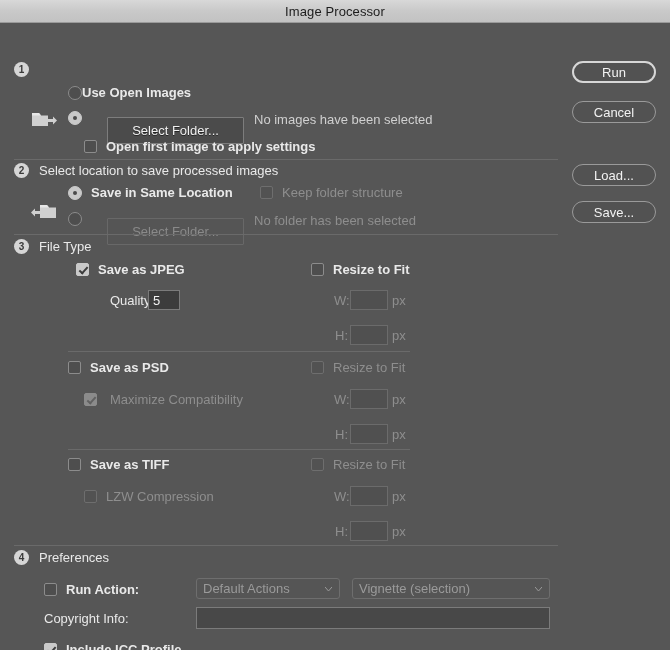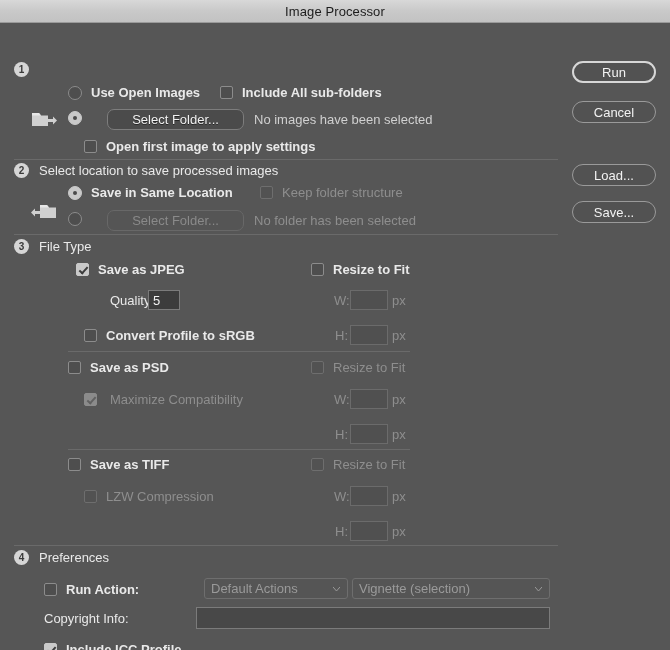--- a/index.html
+++ b/index.html
@@ -162,29 +162,30 @@
     width: 4px;
     height: 4px;
     border-radius: 50%;
     background: #4a4a4a;
   }
 
   
   .btn {
     box-sizing: border-box;
     border: 1px solid #7d7d7d;
-    border-radius: 7px;
+    border-radius: 1px;
     background: #4b4b4b;
     color: #f0f0f0;
     font-size: 13px;
     display: flex;
     align-items: center;
     justify-content: center;
-    height: 21px;
+    height: 27px;
     text-shadow: 0 1px 0 rgba(0,0,0,.5);
+    margin-top: 8px;
   }
   .btn.disabled {
     color: #8a8a8a;
     border-color: #686868;
     background: #555;
     text-shadow: none;
   }
 
   
   .sidebtn {
@@ -273,27 +274,23 @@
       <div class="folder-icon" style="left:31px; top:86px;">
         <svg width="26" height="19" viewBox="0 0 26 19">
           <path d="M1 4 L8 4 L10 6.5 L17 6.5 L17 17 L1 17 Z" fill="#d0d0d0"></path>
           <path d="M1 4 L8 4 L10 6.5 L1 6.5 Z" fill="#e6e6e6"></path>
           <path d="M17 10 L22 10 L22 7.5 L26 11.5 L22 15.5 L22 13 L17 13 Z" fill="#d0d0d0"></path>
         </svg>
       </div>
 
       <div class="row" style="left:68px; top:62px;">
         <span class="rb"></span>
-        <span class="lbl bold" style="margin-left:9px;">Use Open Images</span>
-      </div>
-
-      <div class="row" style="left:220px; top:62px;">
-        <span class="cb"></span>
-        <span class="lbl bold" style="margin-left:9px;">Include All sub-folders</span>
-      </div>
+        <span class="lbl bold" style="">Use Open Images</span>
+      </div>
+
 
       <div class="row" style="left:68px; top:88px;">
         <span class="rb selected"></span>
       </div>
 
       <div class="btn" style="position:absolute; left:107px; top:86px; width:137px;">Select Folder...</div>
 
       <div class="row" style="left:254px; top:89px;">
         <span class="lbl info">No images have been selected</span>
       </div>
@@ -361,24 +358,20 @@
       <div class="field" style="position:absolute; left:148px; top:267px; width:32px;">5</div>
 
       <div class="row" style="left:334px; top:270px;">
         <span class="lbl dim">W:</span>
       </div>
       <div class="field disabled" style="position:absolute; left:350px; top:267px; width:38px;"></div>
       <div class="row" style="left:392px; top:270px;">
         <span class="lbl dim">px</span>
       </div>
 
-      <div class="row" style="left:84px; top:305px;">
-        <span class="cb"></span>
-        <span class="lbl bold" style="margin-left:9px;">Convert Profile to sRGB</span>
-      </div>
 
       <div class="row" style="left:335px; top:305px;">
         <span class="lbl dim">H:</span>
       </div>
       <div class="field disabled" style="position:absolute; left:350px; top:302px; width:38px;"></div>
       <div class="row" style="left:392px; top:305px;">
         <span class="lbl dim">px</span>
       </div>
 
       <div class="sep" style="left:68px; top:328px; width:342px;"></div>
@@ -452,21 +445,21 @@
       <div class="step" style="left:14px; top:527px;">
         <span class="badge">4</span>
         <span class="step-label">Preferences</span>
       </div>
 
       <div class="row" style="left:44px; top:559px;">
         <span class="cb"></span>
         <span class="lbl bold" style="margin-left:9px;">Run Action:</span>
       </div>
 
-      <div class="select" style="position:absolute; left:204px; top:555px; width:144px;">
+      <div class="select" style="position:absolute; left:196px; top:555px; width:144px;">
         <span>Default Actions</span>
         <span class="chev">
           <svg width="7" height="4" viewBox="0 0 7 4">
               <path d="M0 0 L3.5 4 L7 0" fill="none" stroke="#9a9a9a" stroke-width="1"></path>
             </svg>
         </span>
       </div>
 
       <div class="select" style="position:absolute; left:352px; top:555px; width:198px;">
         <span>Vignette (selection)</span>

